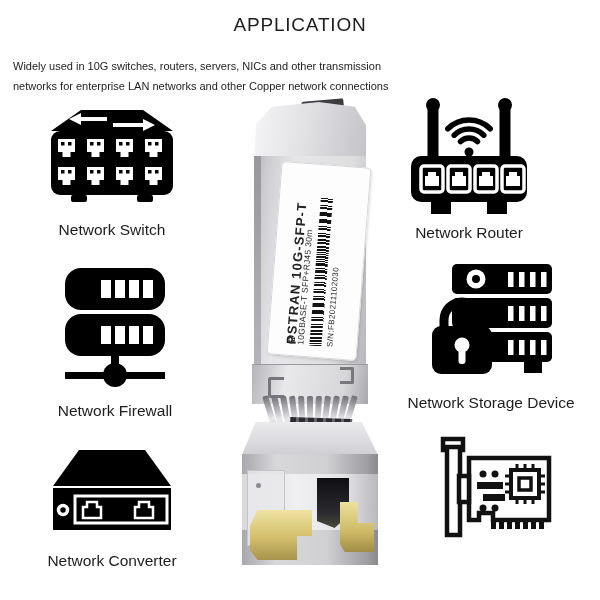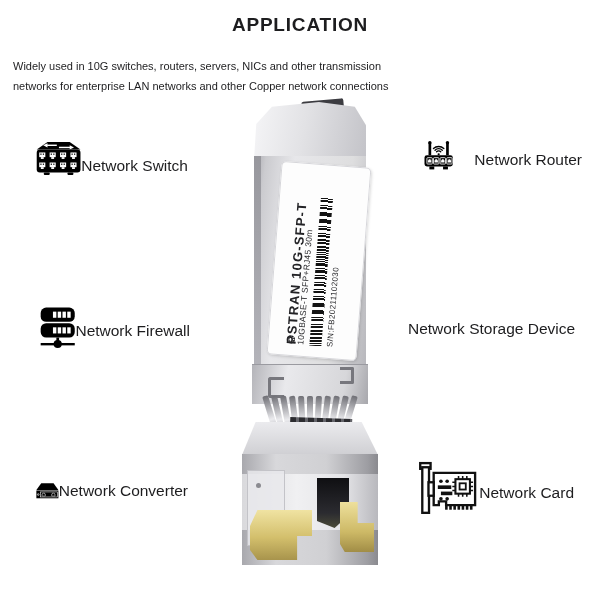--- a/index.html
+++ b/index.html
@@ -3,32 +3,32 @@
 <meta charset="utf-8">
 <style>
   html,body{margin:0;padding:0;background:#fff;}
   .canvas{
     position:relative;width:600px;height:600px;background:#fff;overflow:hidden;
     font-family:"Liberation Sans", sans-serif;color:#1d1d1f;
   }
   
   .title{
     position:absolute;left:0;top:14px;width:100%;text-align:center;
-    font-size:19px;font-weight:700;letter-spacing:.8px;color:#1d1d1f;
+    font-size:19px;font-weight:400;letter-spacing:.8px;color:#1d1d1f;
   }
   .desc{position:absolute;left:13px;top:57px;width:582px;font-size:11px;line-height:19.5px;color:#1d1d1f;}
   
-  .cell{position:absolute;display:flex;flex-direction:row;align-items:center;}
+  .cell{position:absolute;display:flex;flex-direction:column;align-items:center;justify-content:flex-end;}
   .cell .lbl{font-size:15.5px;color:#1d1d1f;white-space:nowrap;}
   .cell svg{display:block;}
   .cell-switch{left:36px;top:110px;width:152px;}   .cell-switch .lbl{margin-top:11px;}
-  .cell-router{left:424px;top:96px;width:158px;gap:21px;}   .cell-router .lbl{margin-top:10px;}
-  .cell-firewall{left:40px;top:266px;width:150px;} .cell-firewall .lbl{margin-top:6px;}
+  .cell-router{left:390px;top:96px;width:158px;}   .cell-router .lbl{margin-top:10px;}
+  .cell-firewall{left:40px;top:266px;width:150px;} .cell-firewall .lbl{margin-top:12px;}
   .cell-storage{left:408px;top:264px;width:166px;} .cell-storage .lbl{margin-top:10px;}
-  .cell-converter{left:36px;top:450px;width:152px;}.cell-converter .lbl{}
+  .cell-converter{left:36px;top:450px;width:152px;}.cell-converter .lbl{margin-top:20px;}
   .cell-card{left:414px;top:436px;width:160px;}    .cell-card .lbl{margin-top:8px;}
   
   .module{position:absolute;left:242px;top:98px;width:136px;height:470px;}
   .module *{position:absolute;box-sizing:border-box;}
   .m-tab{left:60px;top:2px;width:42px;height:18px;background:#3c3c41;transform:rotate(-5deg);border-radius:2px;}
   .m-cap{
     left:12px;top:4px;width:112px;height:58px;
     clip-path:polygon(0 100%,2% 38%,16% 8%,58% 0,90% 8%,100% 40%,100% 100%);
     background:linear-gradient(100deg,#f5f5f7 0%,#e2e2e5 45%,#c3c3c8 100%);
   }
@@ -291,21 +291,20 @@
       </g>
       <g fill="#111">
         <circle cx="52" cy="38" r="3.5"></circle>
           <circle cx="64" cy="38" r="3.5"></circle>
         <rect x="46" y="46" width="26" height="7"></rect>
         <rect x="52" y="58" width="22" height="7"></rect>
         <circle cx="52" cy="72" r="3.5"></circle>
           <circle cx="64" cy="72" r="3.5"></circle>
       </g>
     </svg>
-    <div class="lbl">Network Card</div>
   </div>
 
   <div class="module">
     <div class="m-tab"></div>
     <div class="m-cap"></div>
     <div class="m-body">
       <div class="m-label">
         <div class="m-label-inner">
           <div class="m-brand">
             <span class="m-logo">❂</span>

